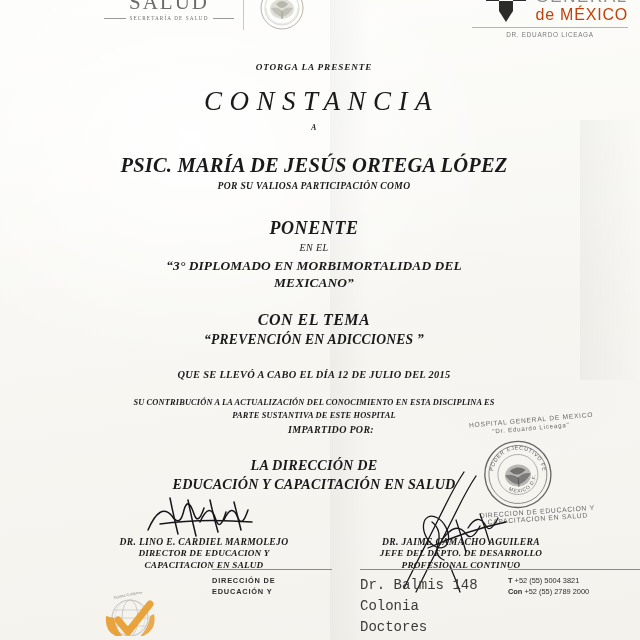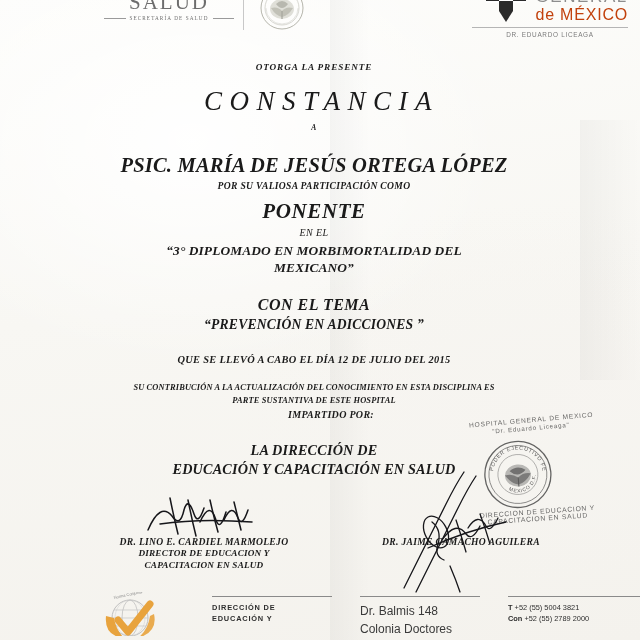--- a/index.html
+++ b/index.html
@@ -177,22 +177,22 @@
   .t-por-su {
     font-style: italic;
     font-weight: bold;
     font-size: 9.6px;
     margin-top: 3px;
     letter-spacing: 0.3px;
   }
   .t-ponente {
     font-style: italic;
     font-weight: bold;
-    font-size: 21px;
-    margin-top: 8px;
+    font-size: 18px;
+    margin-top: 27px;
     letter-spacing: 0.6px;
   }
   .t-en-el {
     font-style: italic;
     font-weight: normal;
     font-size: 10px;
     margin-top: 3px;
     letter-spacing: 0.4px;
   }
   .t-course {
@@ -356,22 +356,22 @@
   }
   .foot-strong {
     font-family: "Liberation Sans", sans-serif;
     font-size: 7.4px;
     font-weight: bold;
     letter-spacing: 0.8px;
     line-height: 1.55;
     color: #2e2e2e;
   }
   .foot-plain {
-    font-family: Liberation Sans, sans-serif;
-    font-size: 12px;
+    font-family: Liberation Mono, monospace;
+    font-size: 14px;
     line-height: 1.5;
     color: #3a3a3a;
   }
   .foot-tel {
     font-family: "Liberation Sans", sans-serif;
     font-size: 7.4px;
     line-height: 1.55;
     color: #2e2e2e;
   }
   .foot-tel b { font-weight: bold; }
@@ -532,20 +532,24 @@
 <div class="sig-block sig-left">
   <div class="sig-name">DR. LINO E. CARDIEL MARMOLEJO</div>
   <div class="sig-role">
     <span>DIRECTOR DE EDUCACION Y</span><br>
     <span>CAPACITACION EN SALUD</span>
   </div>
 </div>
 
 <div class="sig-block sig-right">
   <div class="sig-name">DR. JAIME CAMACHO AGUILERA</div>
+  <div class="sig-role">
+    <span>JEFE DEL DEPTO. DE  DESARROLLO</span><br>
+    <span>PROFESIONAL CONTINUO</span>
+  </div>
 </div>
 
 <div class="footer">
 
   <div class="foot-logo">
     <svg viewBox="0 0 76 44" width="76" height="44" aria-hidden="true">
       <g transform="translate(4,4)">
         <circle cx="30" cy="22" r="18" fill="none" stroke="#b9b9b9" stroke-width="0.9"></circle>
         <ellipse cx="30" cy="22" rx="8" ry="18" fill="none" stroke="#b9b9b9" stroke-width="0.7"></ellipse>
         <ellipse cx="30" cy="22" rx="15" ry="18" fill="none" stroke="#cfcfcf" stroke-width="0.5"></ellipse>

